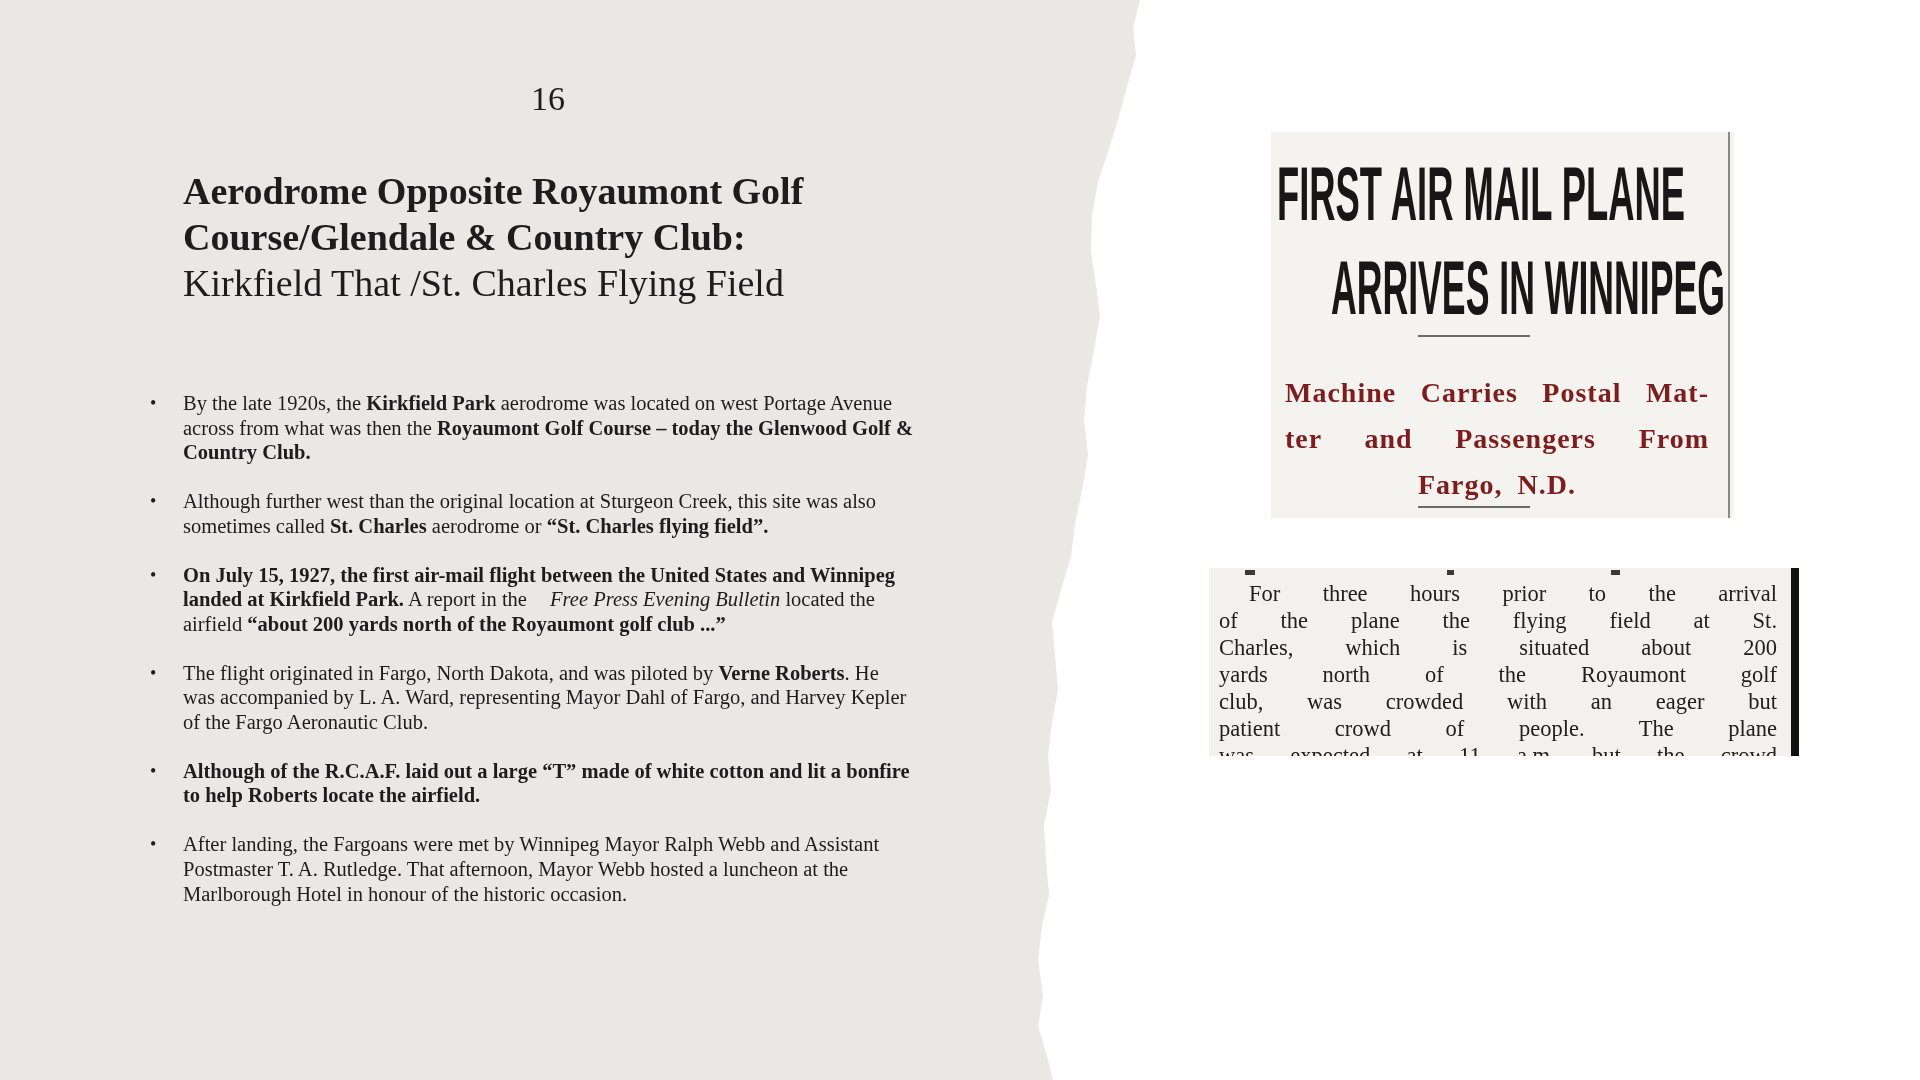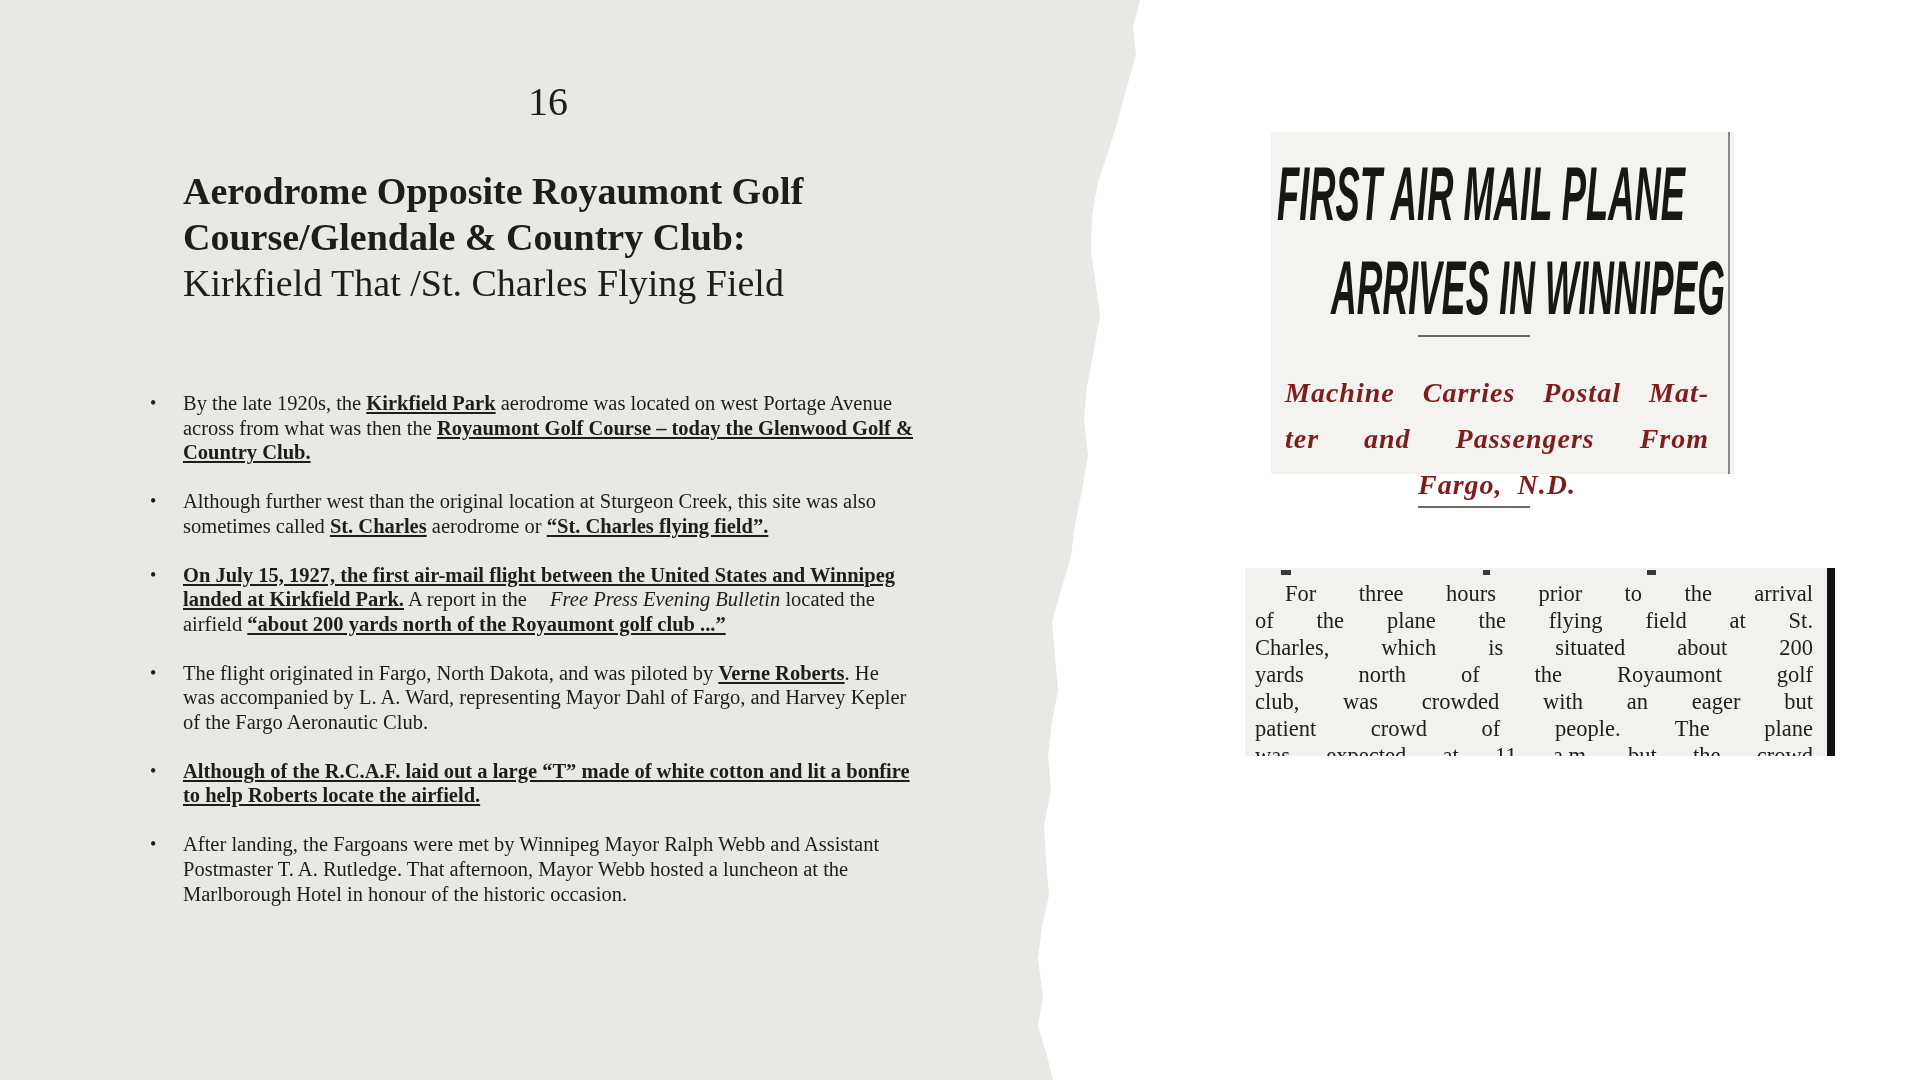--- a/index.html
+++ b/index.html
@@ -22,43 +22,42 @@
       1055px 656px,1058px 690px,1052px 722px,1048px 756px,1051px 790px,
       1044px 825px,1046px 860px,1049px 895px,1042px 926px,1038px 960px,
       1043px 996px,1038px 1026px,1047px 1056px,1053px 1080px,0 1080px);
     filter:drop-shadow(2px 0 2px rgba(0,0,0,0.06));
   }
 
   
   .content{position:absolute;left:183px;top:0;width:730px;}
   .page-number{
     position:absolute;top:80px;left:0;width:730px;text-align:center;
-    font-size:40px;line-height:1.1;
+    font-size:34px;line-height:1.1;
   }
   .doc-title{
     position:absolute;top:168px;left:0;width:730px;text-align:left;
     font-size:38px;line-height:46px;
   }
   .doc-title .t-bold{font-weight:bold;}
   .bullets{
     position:absolute;top:391px;left:0;width:730px;
     list-style:none;margin:0;padding:0;
     font-size:20.5px;line-height:24.7px;
   }
   .bullets li{position:relative;margin:0 0 24px 0;}
   .bullets .marker{
     position:absolute;left:-33px;top:0;font-size:18px;
   }
-  b{font-weight:bold;text-decoration:underline;} i{font-style:italic;margin-left:18px;}
+  b{font-weight:bold;} i{font-style:italic;margin-left:18px;}
 
   
   .clip-headline{
-    position:absolute;left:1271px;top:132px;width:463px;height:342px;
+    position:absolute;left:1271px;top:132px;width:463px;height:386px;
     background:#f4f3f0;
-    font-style:italic;
   }
   .clip-headline svg{display:block;position:absolute;left:0;top:0;}
   .clip-headline svg text{
     font-family:"Liberation Sans", sans-serif;font-weight:bold;fill:#181715;
   }
   .hl-rule{
     position:absolute;left:147px;width:112px;height:2px;background:#6b6a67;
   }
   .hl-rule.top{top:203px;}
   .hl-rule.bottom{top:374px;}
@@ -70,21 +69,21 @@
   }
   .subhead .sh-line{padding:0 14px;text-align:justify;text-align-last:justify;}
   .subhead .sh-line.centered{text-align:right;text-align-last:center;}
   .v-rule{
     position:absolute;right:4px;top:0;bottom:0;width:2px;background:#8a8986;
   }
 
   
   .clip-body{
     position:absolute;left:1209px;top:568px;width:590px;height:188px;
-    background:#f2f1ed;overflow:hidden;margin-left:36px;
+    background:#f2f1ed;overflow:hidden;
   }
   .clip-body .lines{
     position:absolute;top:12px;left:10px;right:22px;
     font-family:"Liberation Serif", serif;font-size:22.5px;line-height:27px;
     color:#21201e;
   }
   .clip-body .body-line{text-align:justify;text-align-last:justify;white-space:normal;}
   .clip-body .body-line.indent{padding-left:30px;}
   .black-bar{position:absolute;right:0;top:0;bottom:0;width:8px;background:#121110;}
   

